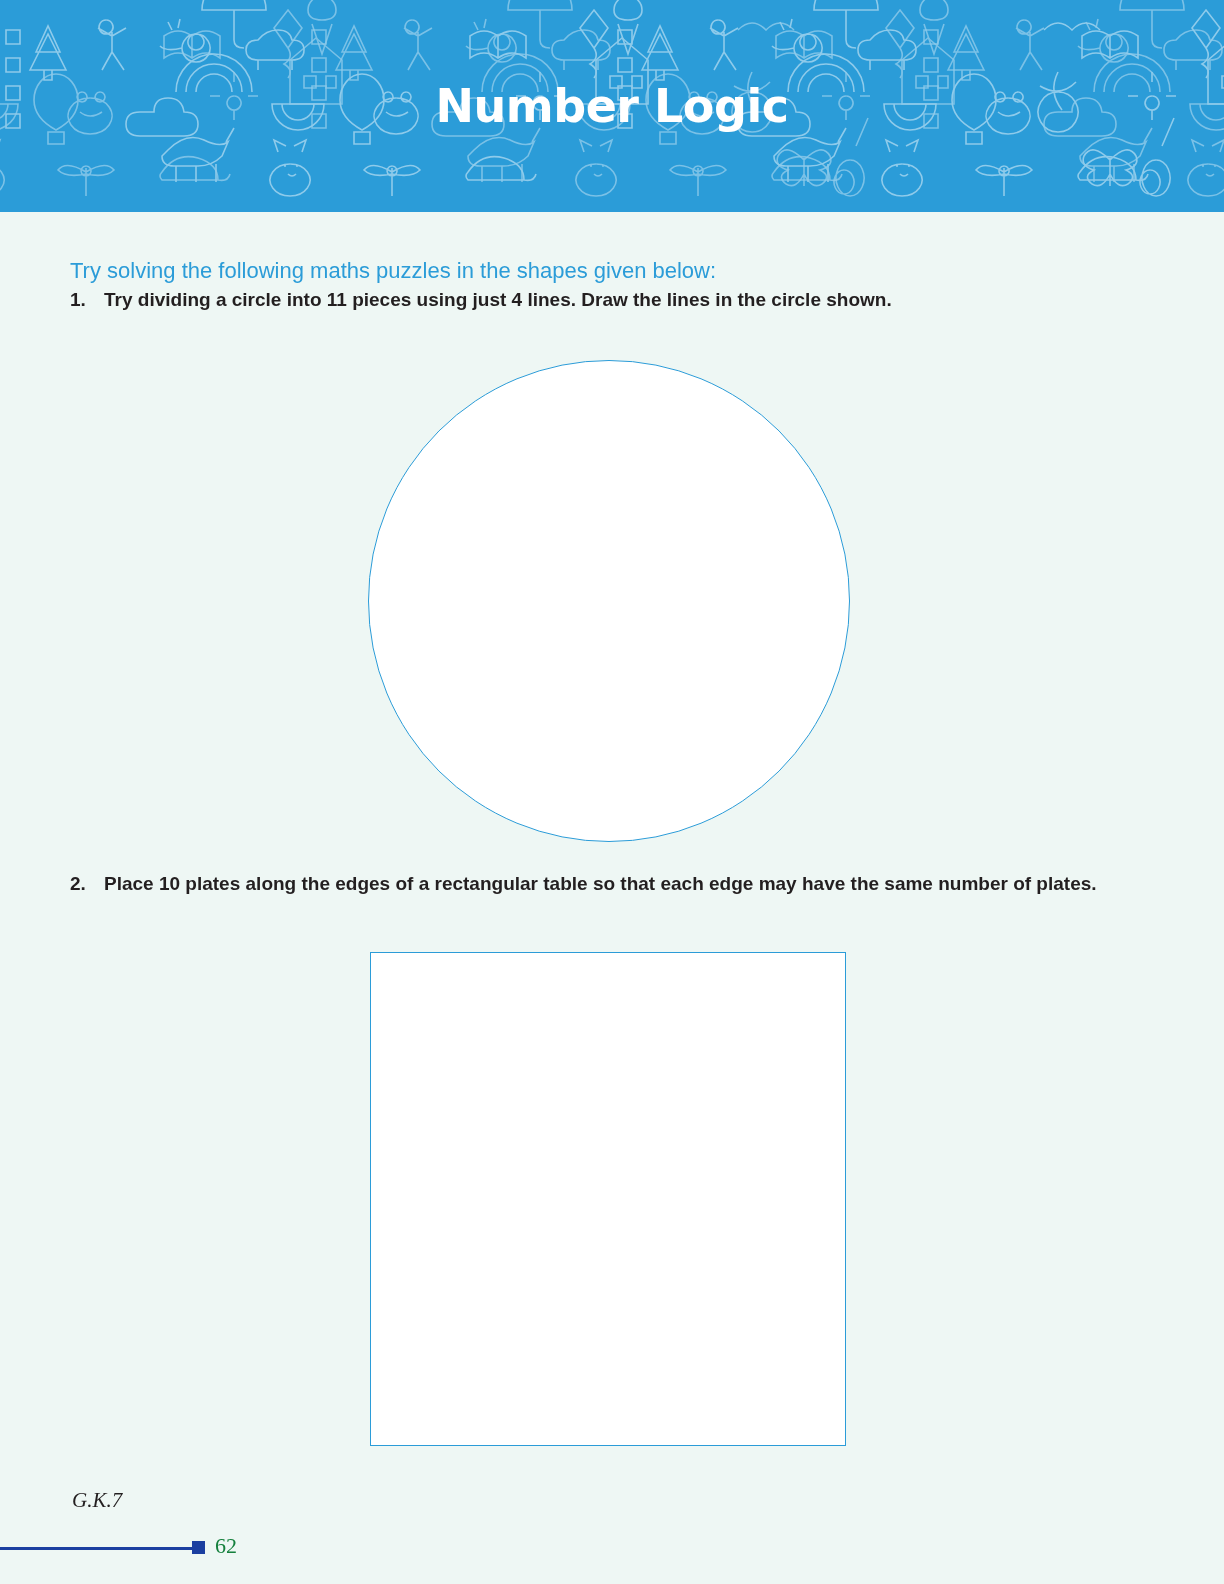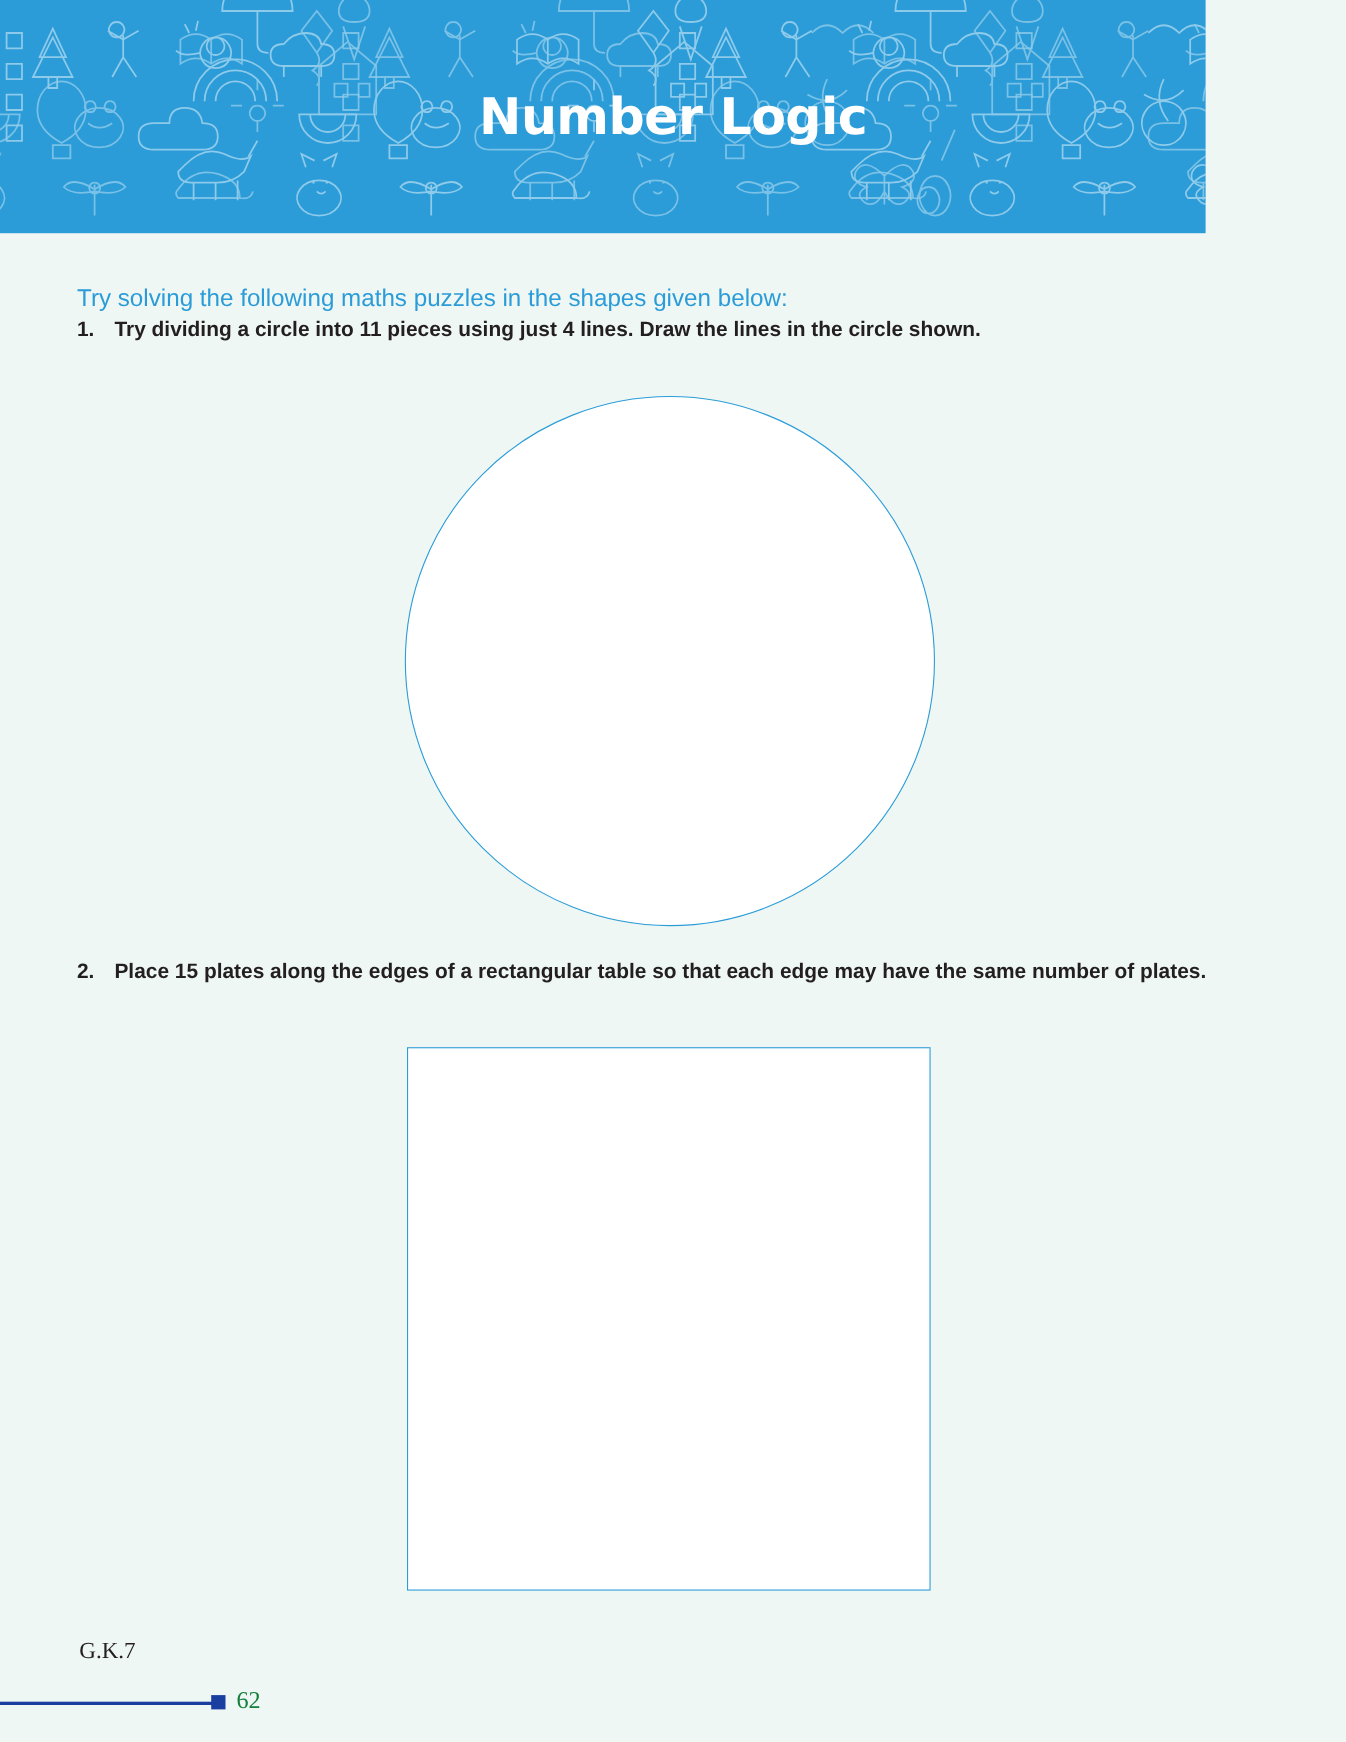--- a/index.html
+++ b/index.html
@@ -13,21 +13,21 @@
     font-family: "Liberation Sans", sans-serif;
     position: relative;
     overflow: hidden;
   }
 
   
   .banner {
     position: absolute;
     left: 0;
     top: 0;
-    width: 1096px;
+    width: 1224px;
     height: 212px;
     background: #2b9cd8;
     overflow: hidden;
     text-align: right;
   }
   .banner-doodles {
     position: absolute;
     left: 0;
     top: 0;
     width: 1224px;
@@ -109,20 +109,21 @@
   }
 
   
   .footer-code {
     position: absolute;
     left: 72px;
     top: 1488px;
     color: #231f20;
     font-size: 21px;
     font-family: "Liberation Serif", serif;
+    font-style: italic;
   }
   .footer-rule {
     position: absolute;
     left: 0;
     top: 1547px;
     width: 196px;
     height: 3px;
     background: #1b3fa0;
   }
   .footer-square {
@@ -214,21 +215,21 @@
 
   <div class="q-item" id="q1">
     <span class="q-num">1.</span>
     <span class="q-text">Try dividing a circle into 11 pieces using just 4 lines. Draw the lines in the circle shown.</span>
   </div>
 
   <div class="shape-circle"></div>
 
   <div class="q-item" id="q2">
     <span class="q-num">2.</span>
-    <span class="q-text">Place 15 plates along the edges of a rectangular table so that each edge may have the same number of plates.</span>
+    <span class="q-text">Place 10 plates along the edges of a rectangular table so that each edge may have the same number of plates.</span>
   </div>
 
   <div class="shape-rect"></div>
 </div>
 
 <div class="footer-code">G.K.7</div>
 <div class="footer-rule"></div>
 <div class="footer-square"></div>
 <div class="footer-page">62</div>
 

